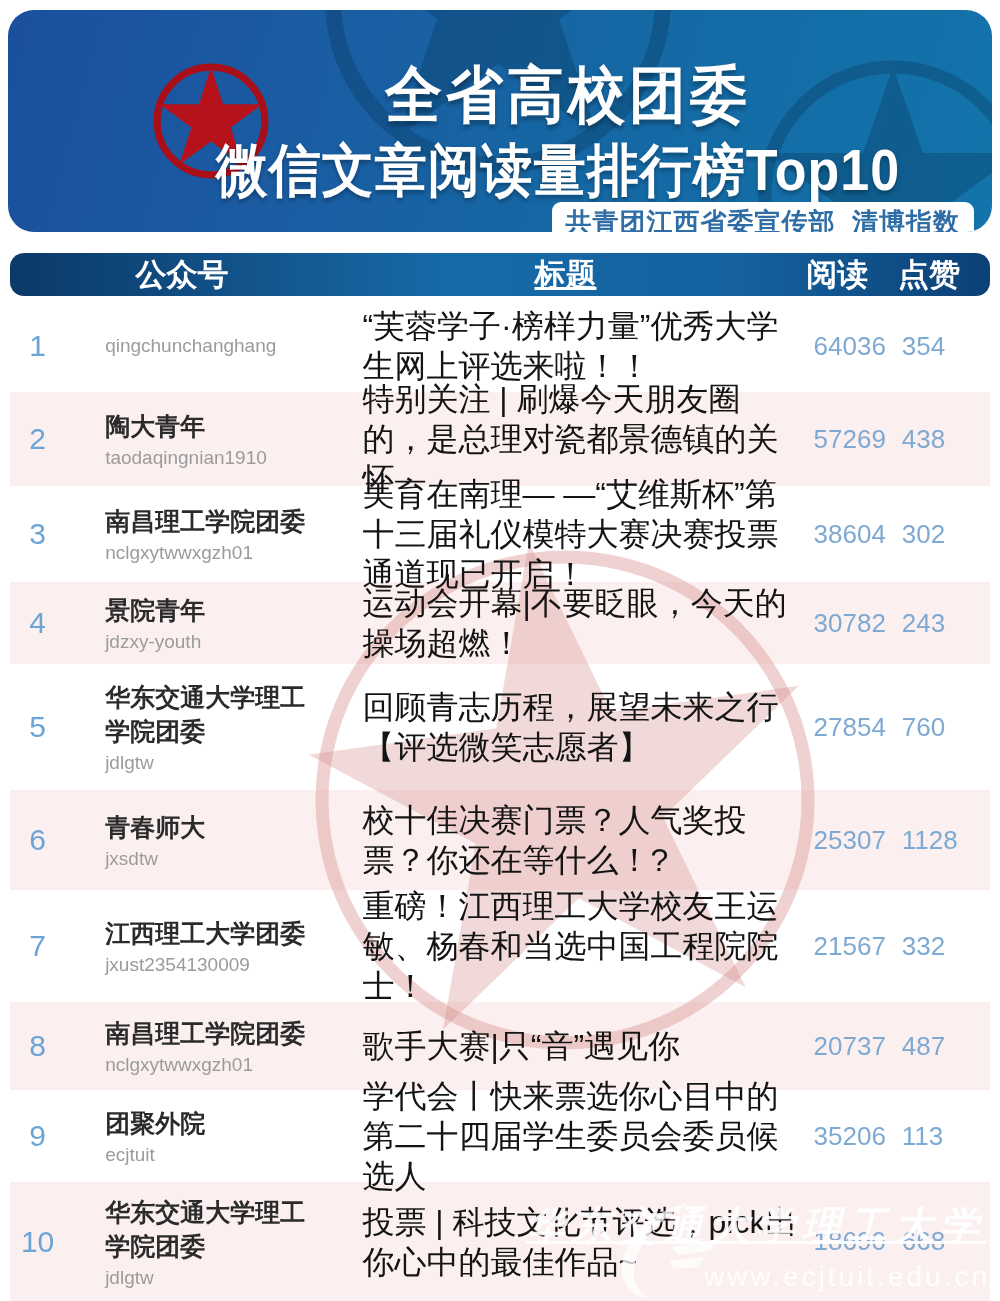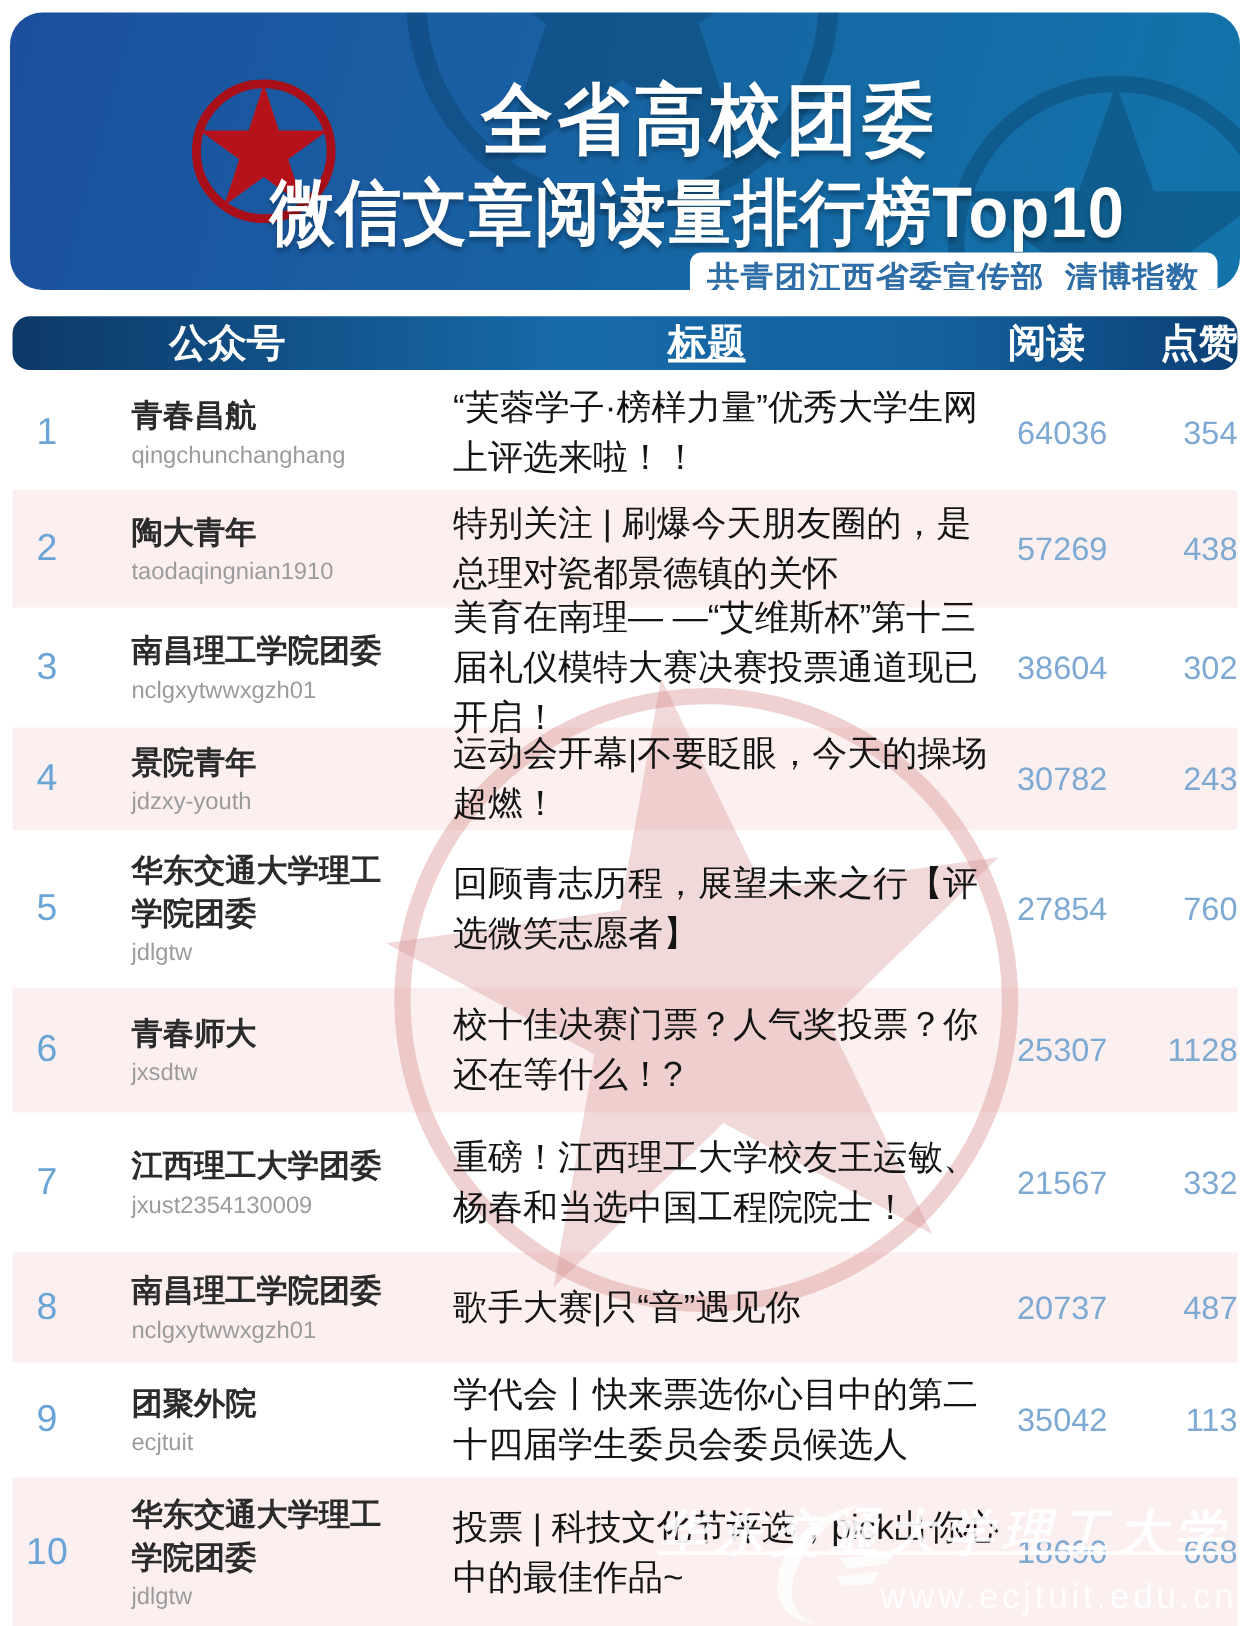--- a/index.html
+++ b/index.html
@@ -67,30 +67,30 @@
   .row:nth-child(6){ height:100px; }
   .row:nth-child(7){ height:112px; }
   .row:nth-child(8){ height:88px; }
   .row:nth-child(9){ height:92px; }
   .row:nth-child(10){ flex:1; }
 
   .col-rank { width:60px; text-align:center; }
   .col-account { width:238px; padding-right:8px;margin-left:40px; }
   .col-title { width:490px; padding-right:12px; }
   .col-reads { width:96px; text-align:left; }
-  .col-likes { width:96px; text-align:right; }
+  .col-likes { width:96px; text-align:left; }
 
   .thead .col-account { padding-left:28px; }
   .thead .col-title { text-align:center;text-decoration:underline; }
 
   .row > div { position:relative; z-index:2; }
   .rank-num { font-size:30px; color:#6ba4d6; }
   .acct-name { font-size:25px; font-weight:700; color:#2b2b2b; line-height:34px; margin-bottom:4px; }
   .acct-id { font-size:19px; color:#9b9b9b; line-height:22px; }
-  .art-title { font-size:28px; font-weight:500; color:#141414; line-height:40px;margin-left:38px; }
+  .art-title { font-size:32px; font-weight:500; color:#141414; line-height:40px;margin-left:38px; }
   .num-val { font-size:26px; color:#7ea9d3; }
 
   
   .watermark-star { position:absolute; left:295px; top:530px; width:540px; height:540px; z-index:1; pointer-events:none; }
   .bottom-mark { position:absolute; right:0; bottom:0; width:400px; height:110px; z-index:3; pointer-events:none; }
   .bottom-mark .org {
     position:absolute; right:14px; bottom:48px;
     font-size:39px; letter-spacing:7px; font-weight:700; font-style:italic;
     color:rgba(255,255,255,0.9); white-space:nowrap;text-decoration:underline;
   }
@@ -127,21 +127,20 @@
     <div class="col-rank"></div>
     <div class="col-account">公众号</div>
     <div class="col-title">标题</div>
     <div class="col-reads">阅读</div>
     <div class="col-likes">点赞</div>
   </div>
   <div class="rows">
   <div class="row">
     <div class="col-rank rank-num">1</div>
     <div class="col-account">
-      <div class="acct-name">青春昌航</div>
       <div class="acct-id">qingchunchanghang</div>
     </div>
     <div class="col-title art-title">“芙蓉学子·榜样力量”优秀大学生网上评选来啦！！</div>
     <div class="col-reads num-val">64036</div>
     <div class="col-likes num-val">354</div>
   </div>
 
   <div class="row">
     <div class="col-rank rank-num">2</div>
     <div class="col-account">
@@ -219,21 +218,21 @@
     <div class="col-likes num-val">487</div>
   </div>
 
   <div class="row">
     <div class="col-rank rank-num">9</div>
     <div class="col-account">
       <div class="acct-name">团聚外院</div>
       <div class="acct-id">ecjtuit</div>
     </div>
     <div class="col-title art-title">学代会丨快来票选你心目中的第二十四届学生委员会委员候选人</div>
-    <div class="col-reads num-val">35042</div>
+    <div class="col-reads num-val">35206</div>
     <div class="col-likes num-val">113</div>
   </div>
 
   <div class="row">
     <div class="col-rank rank-num">10</div>
     <div class="col-account">
       <div class="acct-name">华东交通大学理工学院团委</div>
       <div class="acct-id">jdlgtw</div>
     </div>
     <div class="col-title art-title">投票 | 科技文化节评选，pick出你心中的最佳作品~</div>

